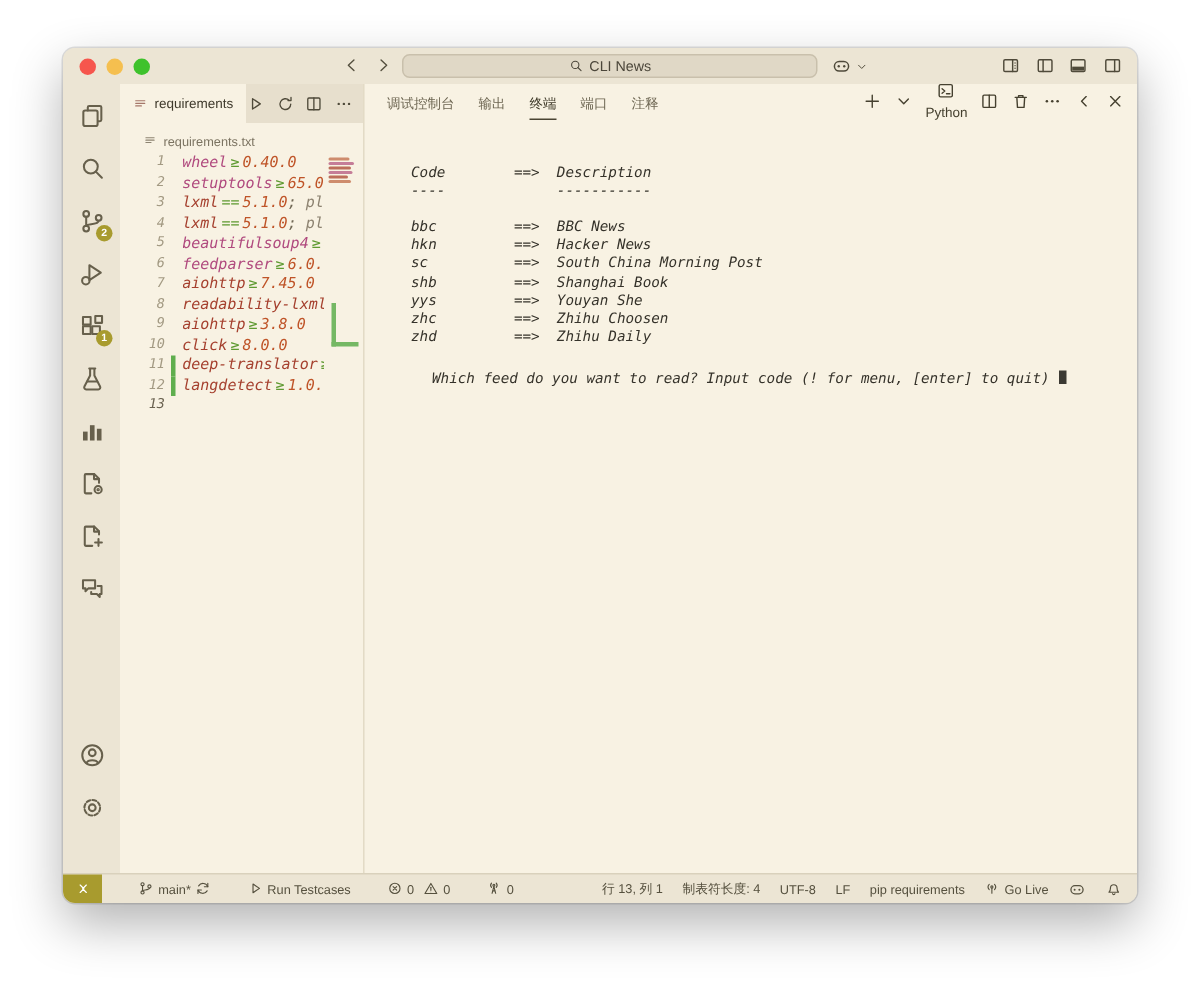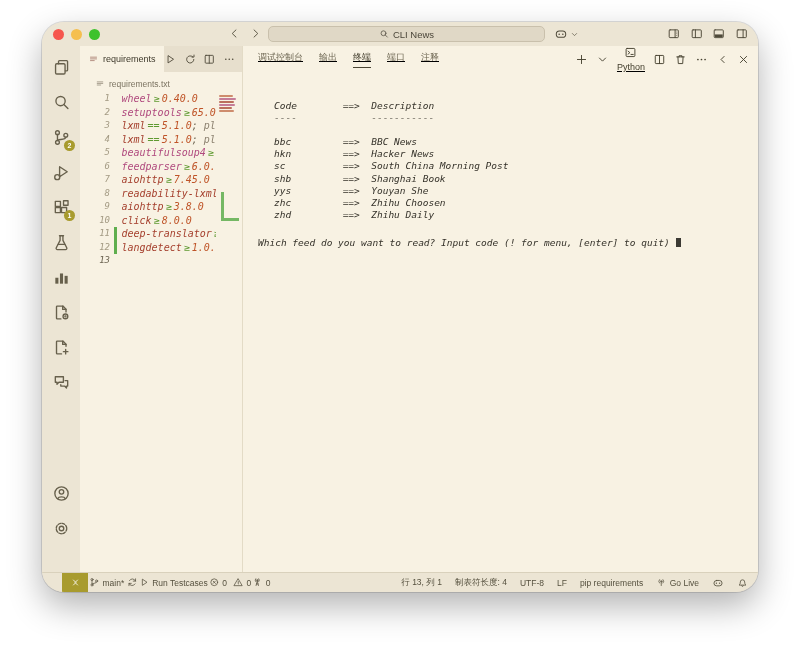--- a/index.html
+++ b/index.html
@@ -1,17 +1,17 @@
 <!DOCTYPE html>
 <html style="--chrome: #ece5d4; --surface: #f8f2e3; --tabbar: #e7dfcd; --olive: #a89b2e; --num: #a39a83; --num-cur: #6b6351; --git-green: #5fae4e; --token-pink: #b04a7e; --token-red: #a5402e; --token-op: #5f9a31; --token-ver: #bf5428; --term-text: #35322a; --traffic-red: #f6564d; --traffic-yellow: #f5bf4f; --traffic-green: #3ec22c;"><head>
 <meta charset="utf-8">
 <style>
   html,body{margin:0;padding:0;width:800px;height:654px;background:#ffffff;overflow:hidden;
     font-family:"Liberation Sans",sans-serif;-webkit-font-smoothing:antialiased;}
-  .window{position:absolute;left:42px;top:22px;width:716px;height:570px;border-radius:22px;
+  .window{position:absolute;left:42px;top:32px;width:716px;height:570px;border-radius:8px;
     background:var(--chrome);box-shadow:0 14px 34px rgba(0,0,0,.30),0 0 0 1px rgba(0,0,0,.12);
     display:flex;flex-direction:column;overflow:hidden;}
   
   .titlebar{height:24px;flex:none;position:relative;background:var(--chrome);}
   .lights{position:absolute;left:11px;top:6.5px;display:flex;gap:7px;}
   .light{width:11px;height:11px;border-radius:50%;}
   .nav{position:absolute;left:186px;top:5px;display:flex;gap:8px;color:#55503f;}
   .nav .ic{width:13px;height:13px;}
   .searchbox{position:absolute;left:226px;top:4px;width:277px;height:16px;border-radius:5px;
     background:#e0d8c6;border:1px solid #c9c0ac;display:flex;align-items:center;justify-content:center;
@@ -58,44 +58,44 @@
   .tk-ver{color:var(--token-ver);}
   .tk-pun{color:#6f6754;}
   .tk-env{color:#8c8270;}
   .minimap{position:absolute;top:0;right:0;width:26px;bottom:0;background:var(--surface);}
   .mm-marks{position:absolute;top:6px;left:3px;display:flex;flex-direction:column;gap:1.4px;}
   .mm-marks i{display:block;height:1.6px;border-radius:1px;}
   .mm-L{position:absolute;left:5px;top:103px;width:15px;height:26px;
     border-left:3px solid var(--git-green);border-bottom:3px solid var(--git-green);opacity:.85;}
   
   .panel{flex:1;background:var(--surface);display:flex;flex-direction:column;min-width:0;}
-  .panel-top{height:24px;flex:none;display:flex;align-items:flex-start;padding:0 8px 0 15px;text-decoration:underline;}
+  .panel-top{height:24px;flex:none;display:flex;align-items:flex-end;padding:0 8px 0 15px;}
   .panel-tabs{display:flex;gap:16px;font-size:9px;color:#6d6652;}
   .panel-tab{padding:5px 0 3px;cursor:default;white-space:nowrap;}
   .panel-tab.active{color:#3e3928;border-bottom:1px solid #4a4433;}
   .panel-toolbar{margin-left:auto;display:flex;align-items:center;gap:8px;color:#4f4a3a;}
   .panel-toolbar .ic{width:13px;height:13px;}
   .pt-item{display:flex;align-items:center;gap:3px;font-size:9px;color:#45402f;flex-direction:column;}
   .terminal{flex:1;padding:14px 0 0 15px;overflow:hidden;}
   .terminal pre{margin:16px;font-family:"DejaVu Sans Mono",monospace;font-style:italic;font-size:9.5px;
     line-height:12.1px;color:var(--term-text);}
   .prompt-line{font-family:"DejaVu Sans Mono",monospace;font-style:italic;font-size:9.5px;
-    line-height:12.1px;color:var(--term-text);white-space:pre;}
+    line-height:12.1px;color:var(--term-text);white-space:pre;margin-left:30px;}
   .cursor{display:inline-block;width:5px;height:9.5px;background:#3c3a33;vertical-align:-1.5px;}
   
   .statusbar{height:20px;flex:none;background:var(--chrome);border-top:1px solid #d9d1bc;
     display:flex;align-items:center;font-size:8.5px;color:#55503e;box-sizing:border-box;}
   .sb-left,.sb-right{display:flex;align-items:center;gap:13px;}
   .sb-right{margin-left:auto;padding-right:10px;}
   .sb-item{display:flex;align-items:center;gap:3px;white-space:nowrap;}
   .sb-item .ic{width:10.5px;height:10.5px;}
   .remote{width:26px;height:19px;background:var(--olive);color:#fff;display:flex;align-items:center;
     justify-content:center;margin-right:0;}
   .remote .ic{width:11px;height:11px;}
-  .sb-left{padding-left:0;gap:1px;margin-left:20px;}
+  .sb-left{padding-left:0;gap:24px;}
   .ic{stroke:currentColor;fill:none;stroke-width:1.15;stroke-linecap:round;stroke-linejoin:round;display:block;}
 </style>
 </head>
 <body>
 
 <svg width="0" height="0" style="position:absolute">
   <symbol id="i-files" viewBox="0 0 16 16">
       <rect x="3" y="4.8" width="8" height="8.7" rx="1"></rect>
       <path d="M5.5 4.8 V3 a.8.8 0 0 1 .8-.8 h6 a.8.8 0 0 1 .8.8 v7 a.8.8 0 0 1-.8.8 h-1"></path>
     </symbol>

